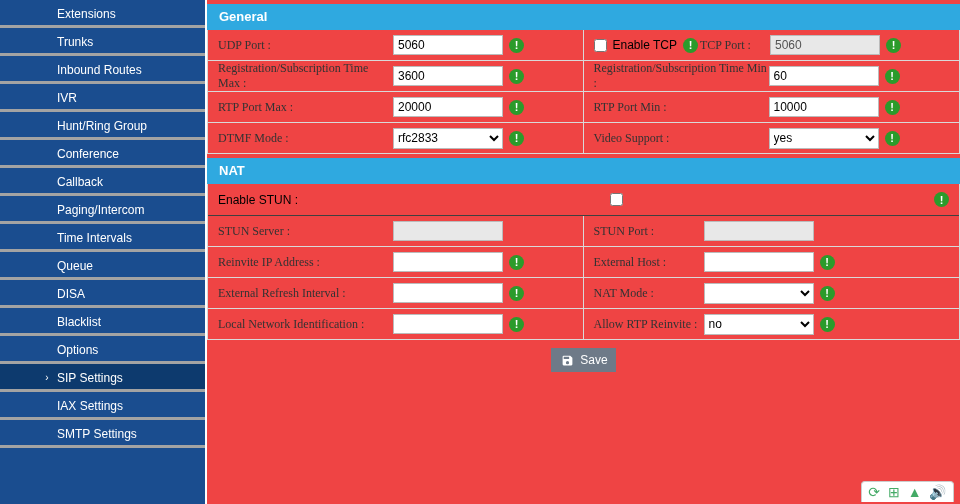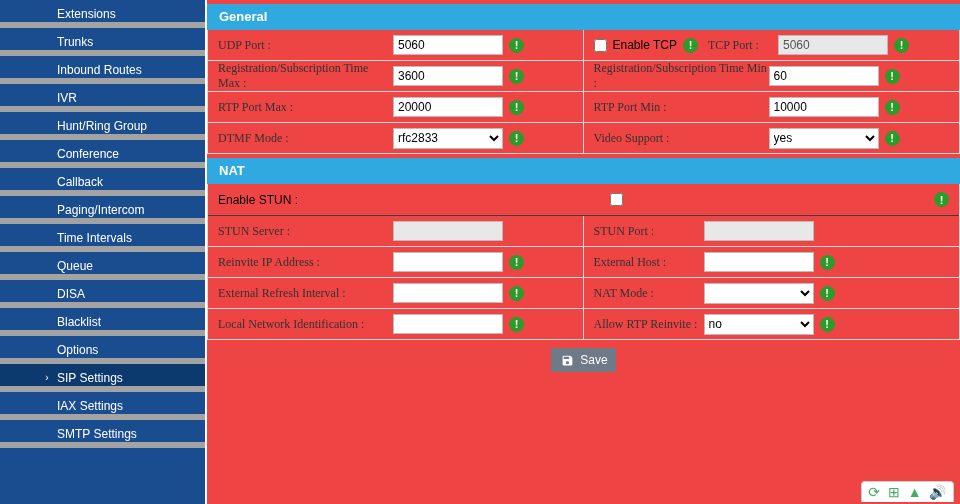--- a/index.html
+++ b/index.html
@@ -19,21 +19,21 @@
     width: 205px;
     height: 504px;
     background: #1a4d8f;
   }
   .sidebar-item {
     height: 28px;
     line-height: 28px;
     color: #fff;
     padding-left: 57px;
     font-size: 12px;
-    border-bottom: 6px solid #a3a3a3;
+    border-bottom: 3px solid #a3a3a3;
     cursor: pointer;
     position: relative;
   }
   .sidebar-item.active {
     background: #0d3a6e;
   }
   .sidebar-item .chev {
     position: absolute;
     left: 40px;
     top: 0;
@@ -150,21 +150,21 @@
     padding: 2px 6px;
     display: flex;
     gap: 8px;
     color: #4a6;
   }
   .bottom-toolbar span { font-size: 14px; cursor: pointer; }
   .enable-tcp-group {
     display: flex;
     align-items: center;
     gap: 6px;
-    margin-right: 10px;
+    margin-right: 2px;
   }
   .stun-row {
     padding: 8px 10px;
     display: flex;
     align-items: center;
     gap: 16px;
     border-bottom: 1px solid #404040;
     justify-content: space-between;
   }
 </style>

